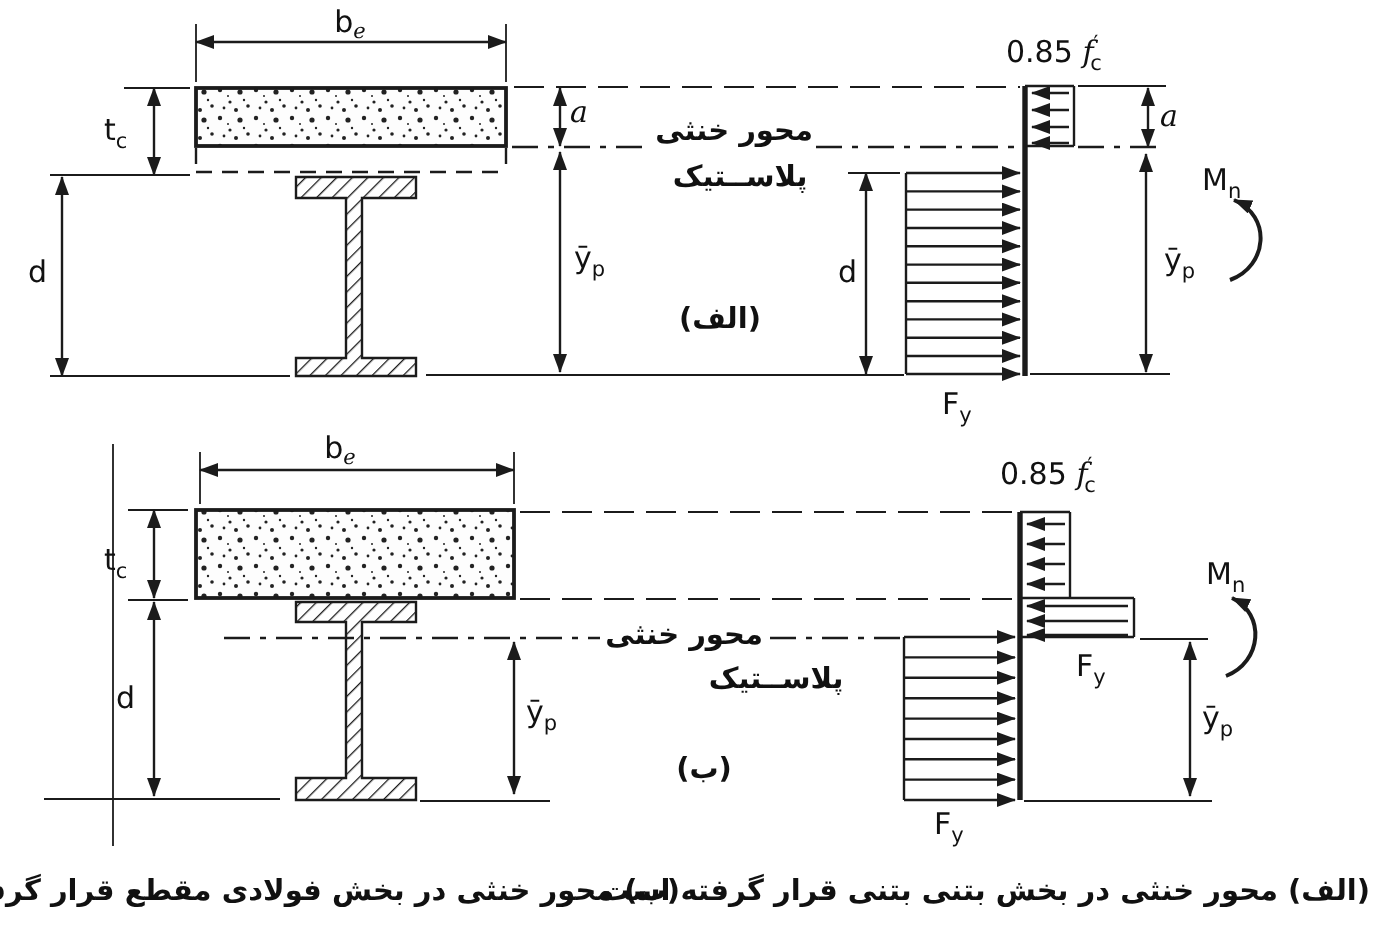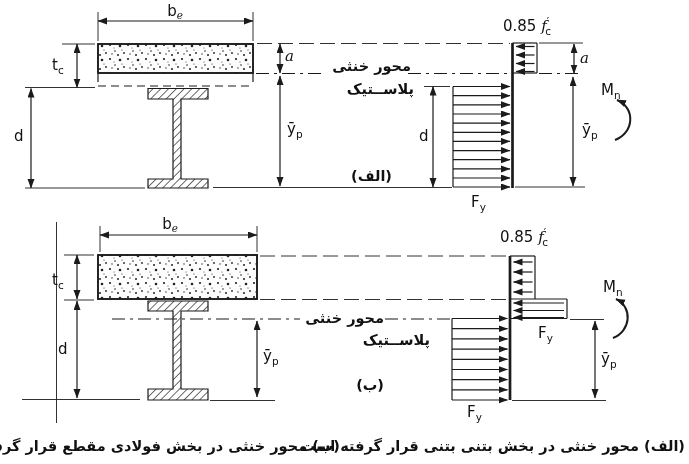--- a/index.html
+++ b/index.html
@@ -10,21 +10,21 @@
   .w08{stroke-width:0.9}
   .w11{stroke-width:1.2}
   .w2{stroke-width:1.9}
   .w26{stroke-width:2.7}
   .dsh{stroke-dasharray:8 5}
   .d16{stroke-dasharray:15 6}
   .dd{stroke-dasharray:13 5 3 5}
   .sym{font-family:"DejaVu Sans",sans-serif;font-size:15px;fill:#111}
   .sub{font-size:10.5px}
   .ser{font-family:"DejaVu Serif",serif;font-style:italic}
-  .fa{position:absolute;direction:rtl;color:#111;
+  .fa{position:absolute;direction:rtl;text-align:center;color:#111;
       font-family:"DejaVu Sans",sans-serif;font-size:14.5px;font-weight:bold;
       line-height:20px;white-space:nowrap}
   .cap{font-size:14.5px;font-weight:bold}
 </style>
 </head>
 <body>
 
 <div class="wrap">
 
 <svg width="689" height="464" viewBox="0 0 689 464">
@@ -240,21 +240,21 @@
     </g>
     <text class="sym" x="601" y="364"><tspan>ȳ</tspan><tspan class="sub" dy="4">p</tspan></text>
 
     <text class="sym" x="603" y="292"><tspan>M</tspan><tspan class="sub" dy="4">n</tspan></text>
     <path class="k" stroke-width="2" d="M613,338 C631,331 633,307 616,299" marker-end="url(#ah)"></path>
   </g>
 </svg>
 
 <div class="fa" style="left:323px;top:56px;width:88px">محور خنثی</div>
 <div class="fa" style="left:326px;top:79px;width:88px">پلاســتیک</div>
-<div class="fa" style="left:328px;top:166px;width:64px">(الف)</div>
+<div class="fa" style="left:328px;top:150px;width:64px">(الف)</div>
 
 <div class="fa" style="left:300px;top:308px;width:84px">محور خنثی</div>
 <div class="fa" style="left:346px;top:330px;width:84px">پلاســتیک</div>
 <div class="fa" style="left:320px;top:375px;width:64px">(ب)</div>
 
 <div class="fa cap" style="left:4px;top:436px;width:336px">(ب) محور خنثی در بخش فولادی مقطع قرار گرفته است</div>
 <div class="fa cap" style="left:349px;top:436px;width:336px">(الف) محور خنثی در بخش بتنی بتنی قرار گرفته است</div>
 
 </div>
 

